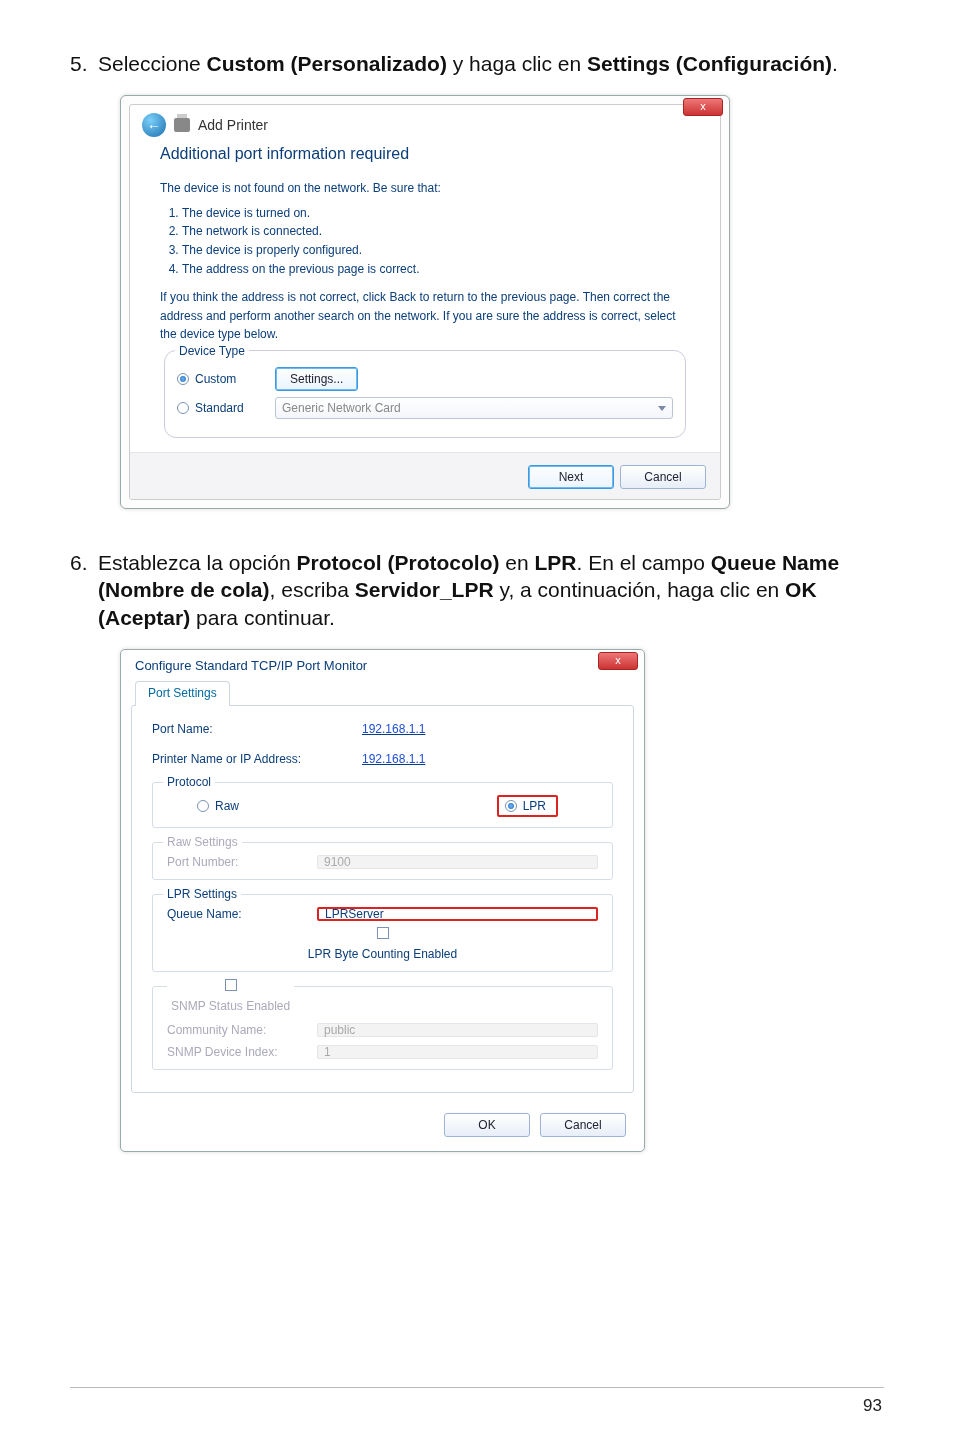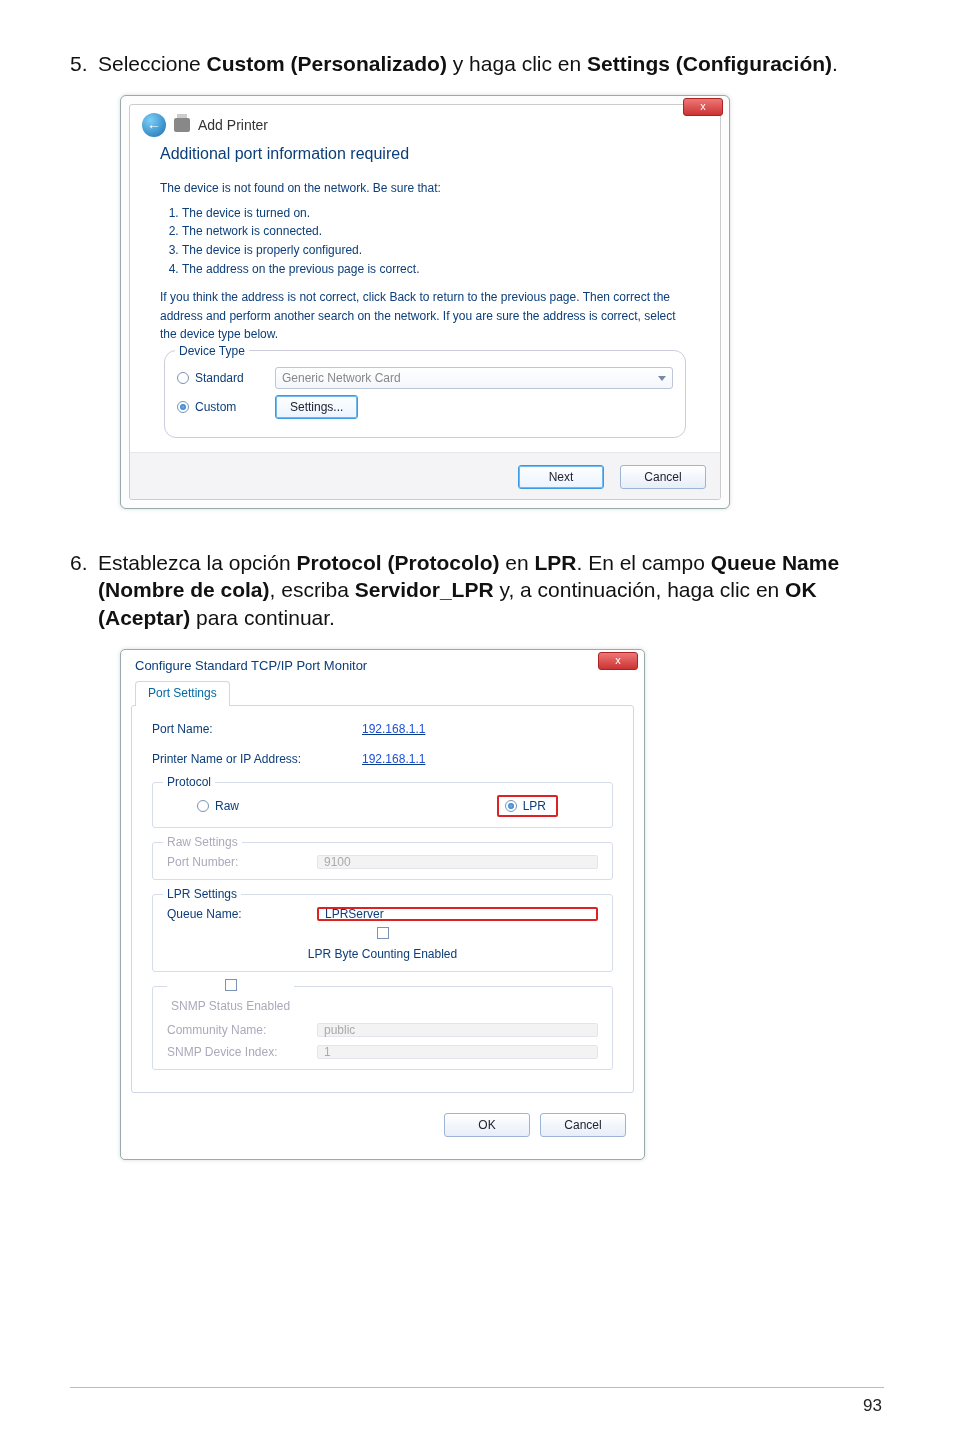--- a/index.html
+++ b/index.html
@@ -170,21 +170,21 @@
     color: #223;
     display:inline-flex; align-items:center;
   }
   .btn.highlight {
     border-color: #3a9be0;
     box-shadow: 0 0 0 1px #6fb9ee inset;
     background: linear-gradient(#fefffe,#eaf4ff);
   }
   .foot {
     display:flex; justify-content:flex-end;
-    gap: 16px;
+    gap: 6px;
     padding: 12px 14px 10px;
     border-top: 1px solid #e6e6ea;
     background:#f4f4f6;
     border-bottom-left-radius:3px;
     border-bottom-right-radius:3px;
   }
   .btn.footbtn { width: 86px; justify-content:center; }
 
   
   .dlg2-outer {
@@ -275,21 +275,21 @@
   .ck-line{
     display:flex; align-items:center; gap:8px;
     font-size:12px; color:#0b3e7a;
     margin-top:6px;
     flex-direction:column;
   }
   .muted .gt, .muted label, .muted .ck-line { color:#aab; }
   .muted .ipt { border-color:#e2e5ea; }
   .foot2 {
     display:flex; justify-content:flex-end;
-    gap:10px; padding: 10px 18px 22px;
+    gap:10px; padding: 10px 18px 14px;
   }
 
   .page-num {
     position: absolute;
     bottom: 22px;
     right: 72px;
     font-size: 17px;
     color: #222;
   }
   .page-rule{
@@ -326,34 +326,34 @@
         <li>The device is turned on.</li>
         <li>The network is connected.</li>
         <li>The device is properly configured.</li>
         <li>The address on the previous page is correct.</li>
       </ol>
       <div>If you think the address is not correct, click Back to return to the previous page.  Then correct the address and perform another search on the network.  If you are sure the address is correct, select the device type below.</div>
       <div class="group">
         <div class="group-title">Device Type</div>
         <div class="row">
           <label class="rad">
+            <span class="radio sel"></span>
+            <span>Custom</span>
+          </label>
+          <div class="btn highlight">
+            <span>Settings...</span>
+          </div>
+        </div>
+        <div class="row">
+          <label class="rad">
             <span class="radio"></span>
             <span>Standard</span>
           </label>
           <div class="combo">
             <span>Generic Network Card</span>
-          </div>
-        </div>
-        <div class="row">
-          <label class="rad">
-            <span class="radio sel"></span>
-            <span>Custom</span>
-          </label>
-          <div class="btn highlight">
-            <span>Settings...</span>
           </div>
         </div>
       </div>
     </div>
     <div class="foot">
       <div class="btn footbtn highlight">
             <span>Next</span>
           </div>
       <div class="btn footbtn">
             <span>Cancel</span>

